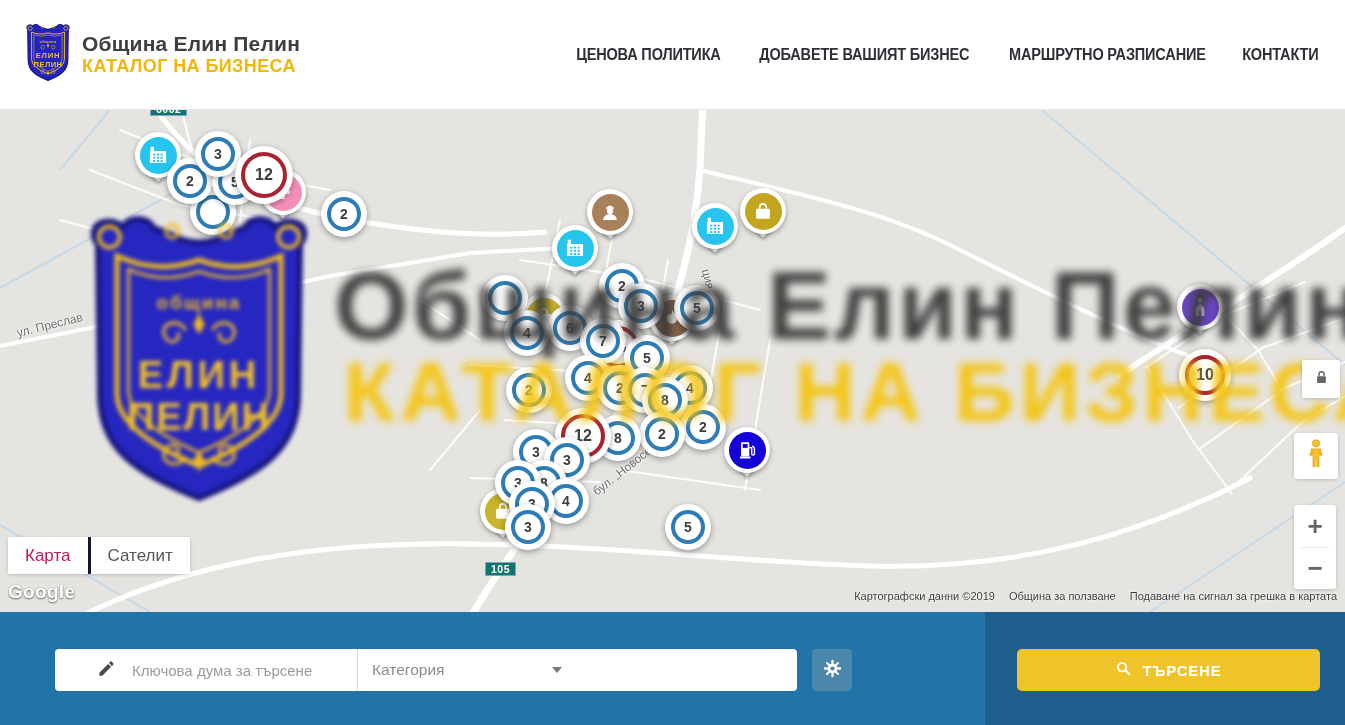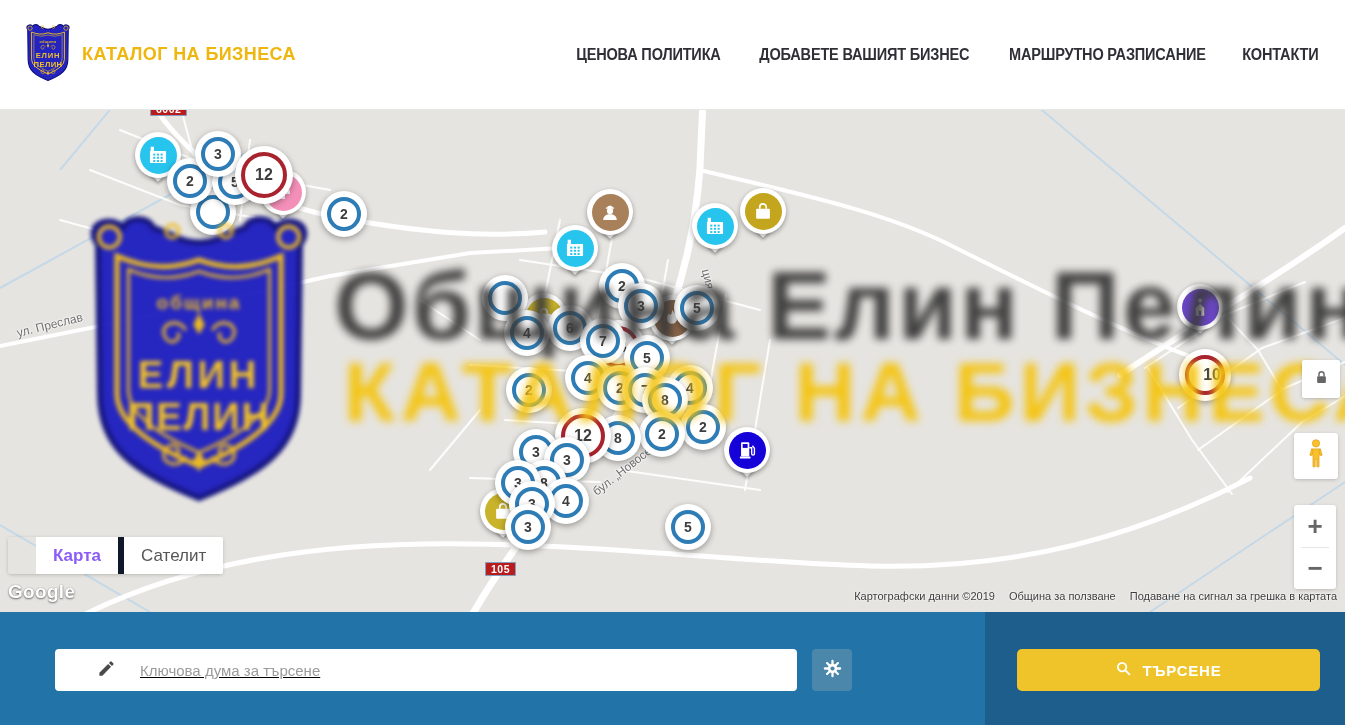--- a/index.html
+++ b/index.html
@@ -15,21 +15,21 @@
   .brand-sub{font-size:18px;font-weight:700;color:#efb60d;letter-spacing:.4px;}
   .nav{display:flex;gap:33px;align-items:flex-start;}
   .nav a{font-size:15px;font-weight:700;color:#2f2f36;text-decoration:none;
          letter-spacing:-.2px;transform:scale(.97,1.04);}
   
   .map{position:absolute;left:0;top:110px;width:1345px;height:502px;background:#e6e4e0;
        overflow:hidden;cursor:grab;}
   .roads{position:absolute;left:0;top:0;pointer-events:none;}
   .street-label{position:absolute;font-size:12px;color:#6f6f6f;white-space:nowrap;
        text-shadow:0 0 2px #fff,0 0 2px #fff,0 0 3px #fff;z-index:3;}
-  .road-badge{position:absolute;background:#b91c1c;color:#fff;font-size:10.5px;font-weight:700;
+  .road-badge{position:absolute;background:#0f766e;color:#fff;font-size:10.5px;font-weight:700;
        padding:1px 6px;border-radius:2px;box-shadow:inset 0 0 0 1px #82a0c0;z-index:3;letter-spacing:.5px;}
   
   .pin{position:absolute;width:46px;height:62px;z-index:5;cursor:pointer;}
   .pin-tail{position:absolute;left:14px;top:28px;width:18px;height:18px;background:#fff;
        transform:rotate(45deg);box-shadow:2px 2px 3px rgba(0,0,0,.25);}
   .pin-disc{position:absolute;left:0;top:0;width:46px;height:46px;border-radius:50%;background:#fff;
        box-shadow:0 2px 5px rgba(0,0,0,.35);display:flex;align-items:center;justify-content:center;}
   .pin-core{width:37px;height:37px;border-radius:50%;display:flex;align-items:center;justify-content:center;}
   .cluster{position:absolute;border-radius:50%;background:#fff;z-index:10;cursor:pointer;
        box-shadow:0 2px 6px rgba(0,0,0,.35);display:flex;align-items:center;justify-content:center;}
@@ -43,40 +43,40 @@
        line-height:1;filter:blur(4px);white-space:nowrap;opacity:.96;}
   .wm-sub{left:344px;top:240px;font-size:84px;font-weight:700;color:#f4c411;letter-spacing:5px;
        line-height:1;filter:blur(4px);white-space:nowrap;}
   
   .ctl{position:absolute;background:#fff;border-radius:2px;z-index:60;
        box-shadow:rgba(0,0,0,.3) 0 1px 4px -1px;display:flex;align-items:center;justify-content:center;
        cursor:pointer;}
   .maptype{left:8px;top:427px;display:flex;z-index:60;position:absolute;
        box-shadow:rgba(0,0,0,.3) 0 1px 4px -1px;border-radius:2px;overflow:hidden;}
   .mt-btn{background:#fff;height:37px;padding:0 17px;font-size:17px;display:flex;align-items:center;cursor:pointer;}
-  .mt-map{font-weight:700;color:#8b5cf6;margin-left:28px;}
-  .mt-sat{color:#565656;border-left:6px solid #0f172a;}
+  .mt-map{font-weight:400;color:#be185d;}
+  .mt-sat{color:#565656;border-left:3px solid #0f172a;}
   .lock-btn{left:1302px;top:250px;width:38px;height:38px;}
   .pegman-btn{left:1294px;top:323px;width:44px;height:46px;border-radius:3px;}
   .zoombox{left:1294px;top:395px;width:42px;height:84px;border-radius:3px;flex-direction:column;padding:0;}
   .zbtn{width:42px;height:41px;display:flex;align-items:center;justify-content:center;
        font-size:26px;font-weight:700;color:#666;cursor:pointer;line-height:1;}
   .zdiv{width:28px;height:1px;background:#e6e6e6;}
   .google-logo{position:absolute;left:8px;top:471px;z-index:60;font-size:19px;font-weight:700;color:#fff;
        text-shadow:0 1px 2px rgba(70,70,70,.75),0 0 1px rgba(70,70,70,.6);letter-spacing:.3px;cursor:pointer;}
   .attrib{position:absolute;right:8px;top:480px;z-index:60;display:flex;gap:14px;font-size:11px;color:#3c3c3c;
        text-shadow:0 0 2px #fff,0 0 2px #fff;}
   .attrib a{color:#3c3c3c;text-decoration:none;cursor:pointer;}
   
   .searchbar{position:absolute;left:0;top:612px;width:1345px;height:113px;}
   .sb-left{position:absolute;left:0;top:0;width:985px;height:113px;background:#2273a8;}
   .sb-right{position:absolute;left:985px;top:0;width:360px;height:113px;background:#1d5e8c;}
   .fields{position:absolute;left:55px;top:37px;width:742px;height:42px;background:#fff;border-radius:4px;
        display:flex;align-items:stretch;}
-  .f-key{display:flex;align-items:center;width:302px;padding-left:42px;box-sizing:border-box;gap:22px;text-decoration:underline;}
+  .f-key{display:flex;align-items:center;width:302px;padding-left:42px;box-sizing:border-box;gap:14px;}
   .f-key input{border:0;outline:0;font-size:15px;color:#444;width:200px;font-family:"Liberation Sans",sans-serif;}
   .f-key input::placeholder{color:#9b9b9b;}
   .f-sel{display:flex;align-items:center;justify-content:space-between;box-sizing:border-box;
        border-left:1px solid #dcdcdc;cursor:pointer;}
   .f-cat{width:221px;padding:0 16px 0 14px;}
   .f-loc{width:219px;padding:0 14px 0 17px;}
   .f-sel .sel-label{font-size:15.5px;color:#8c8c8c;}
   .caret{width:0;height:0;border-left:5px solid transparent;border-right:5px solid transparent;
        border-top:6px solid #7a7a7a;}
   .gear-btn{position:absolute;left:812px;top:37px;width:40px;height:42px;background:#4a87ab;border-radius:4px;
@@ -104,20 +104,21 @@
   <g stroke="#ecba20" stroke-width="1.6" fill="none">
     <path d="M53 60 c-3 -7 -14 -4 -11 3 c2 5 9 3 7 -2 M67 60 c3 -7 14 -4 11 3 c-2 5 -9 3 -7 -2"></path>
     <path d="M57 57 l3 -6 l3 6 l-3 5 z" fill="#ecba20" stroke="none"></path>
     <path d="M53 126 c-3 7 -14 4 -11 -3 c2 -5 9 -3 7 2 M67 126 c3 7 14 4 11 -3 c-2 -5 -9 -3 -7 2"></path>
     <path d="M57 128 l3 6 l3 -6 l-3 -5 z" fill="#ecba20" stroke="none"></path>
   </g>
   <text x="60" y="90" text-anchor="middle" font-family="Liberation Sans,sans-serif" font-size="20" font-weight="bold" fill="#f0c028" letter-spacing="2">ЕЛИН</text>
   <text x="60" y="112" text-anchor="middle" font-family="Liberation Sans,sans-serif" font-size="20" font-weight="bold" fill="#f0c028" letter-spacing="1">ПЕЛИН</text>
   </svg></span>
       <span class="brand-text">
+        <span class="brand-title">Община Елин Пелин</span>
         <span class="brand-sub">КАТАЛОГ НА БИЗНЕСА</span>
       </span>
     </div>
     <nav class="nav">
       <a href="#">ЦЕНОВА ПОЛИТИКА</a>
       <a href="#">ДОБАВЕТЕ ВАШИЯТ БИЗНЕС</a>
       <a href="#">МАРШРУТНО РАЗПИСАНИЕ</a>
       <a href="#">КОНТАКТИ</a>
     </nav>
   </div>
@@ -485,21 +486,21 @@
         <div class="ring" style="width: 34px; height: 34px; border-color: rgb(45, 124, 181);">
           <span class="cnum">3</span>
         </div>
       </div>
       <div class="cluster" style="left: 665px; top: 394px; width: 46px; height: 46px;">
         <div class="ring" style="width: 34px; height: 34px; border-color: rgb(45, 124, 181);">
           <span class="cnum">5</span>
         </div>
       </div>
       <div class="cluster" style="left: 1179px; top: 239px; width: 52px; height: 52px;">
-        <div class="ring" style="width: 40px; height: 40px; border-color: rgb(168, 35, 46); justify-content: flex-end;">
+        <div class="ring" style="width: 40px; height: 40px; border-color: rgb(168, 35, 46);">
           <span class="cnum" style="font-size: 16px;">10</span>
         </div>
       </div>
       <div class="wm wm-emblem" id="wm-emblem"><svg viewBox="0 0 120 152" width="230" height="290">
   <path d="M7 15 C-1 4 14 -1 20 6 C23 0 33 0 36 6 L46 10 C55 15 65 15 74 10 L84 6 C87 0 97 0 100 6 C106 -1 121 4 113 15 L112 93 C112 122 94 134 60 148 C26 134 8 122 8 93 Z" fill="#2323c0" stroke="#12127e" stroke-width="3"></path>
   <path d="M17 21 L17 93 Q17 113 60 131 Q103 113 103 93 L103 21 Q81 31 60 23 Q39 31 17 21 Z" fill="none" stroke="#ecba20" stroke-width="2.6"></path>
   <path d="M23 28 L23 91 Q23 108 60 124 Q97 108 97 91 L97 28 Q79 36 60 29 Q41 36 23 28 Z" fill="none" stroke="#ecba20" stroke-width="1.5"></path>
   <circle cx="13" cy="11" r="5.5" fill="none" stroke="#ecba20" stroke-width="2"></circle>
   <circle cx="107" cy="11" r="5.5" fill="none" stroke="#ecba20" stroke-width="2"></circle>
   <circle cx="46" cy="8" r="3.4" fill="none" stroke="#ecba20" stroke-width="1.6"></circle>
@@ -562,20 +563,24 @@
     <div class="sb-left">
       <div class="fields">
         <div class="f-key">
           <span>
             <svg viewBox="0 0 24 24" width="19" height="19" fill="#4a4a4a">
                 <path d="M3 17.25V21h3.75L17.8 9.94l-3.75-3.75L3 17.25zM20.7 7.04a1 1 0 0 0 0-1.41l-2.34-2.34a1 1 0 0 0-1.41 0l-1.83 1.83 3.75 3.75 1.83-1.83z"></path>
               </svg>
           </span>
           <input type="text" placeholder="Ключова дума за търсене" style="">
         </div>
+        <div class="f-sel f-cat">
+          <span class="sel-label">Категория</span>
+          <span class="caret"></span>
+        </div>
       </div>
       <div class="gear-btn">
         <span>
           <svg viewBox="0 0 24 24" width="21" height="21">
               <g fill="#fff">
                 <rect x="10.7" y="2" width="2.6" height="20" rx="1.2"></rect>
                 <rect x="10.7" y="2" width="2.6" height="20" rx="1.2" transform="rotate(45 12 12)"></rect>
                 <rect x="10.7" y="2" width="2.6" height="20" rx="1.2" transform="rotate(90 12 12)"></rect>
                 <rect x="10.7" y="2" width="2.6" height="20" rx="1.2" transform="rotate(135 12 12)"></rect>
                 <circle cx="12" cy="12" r="5.4"></circle>

